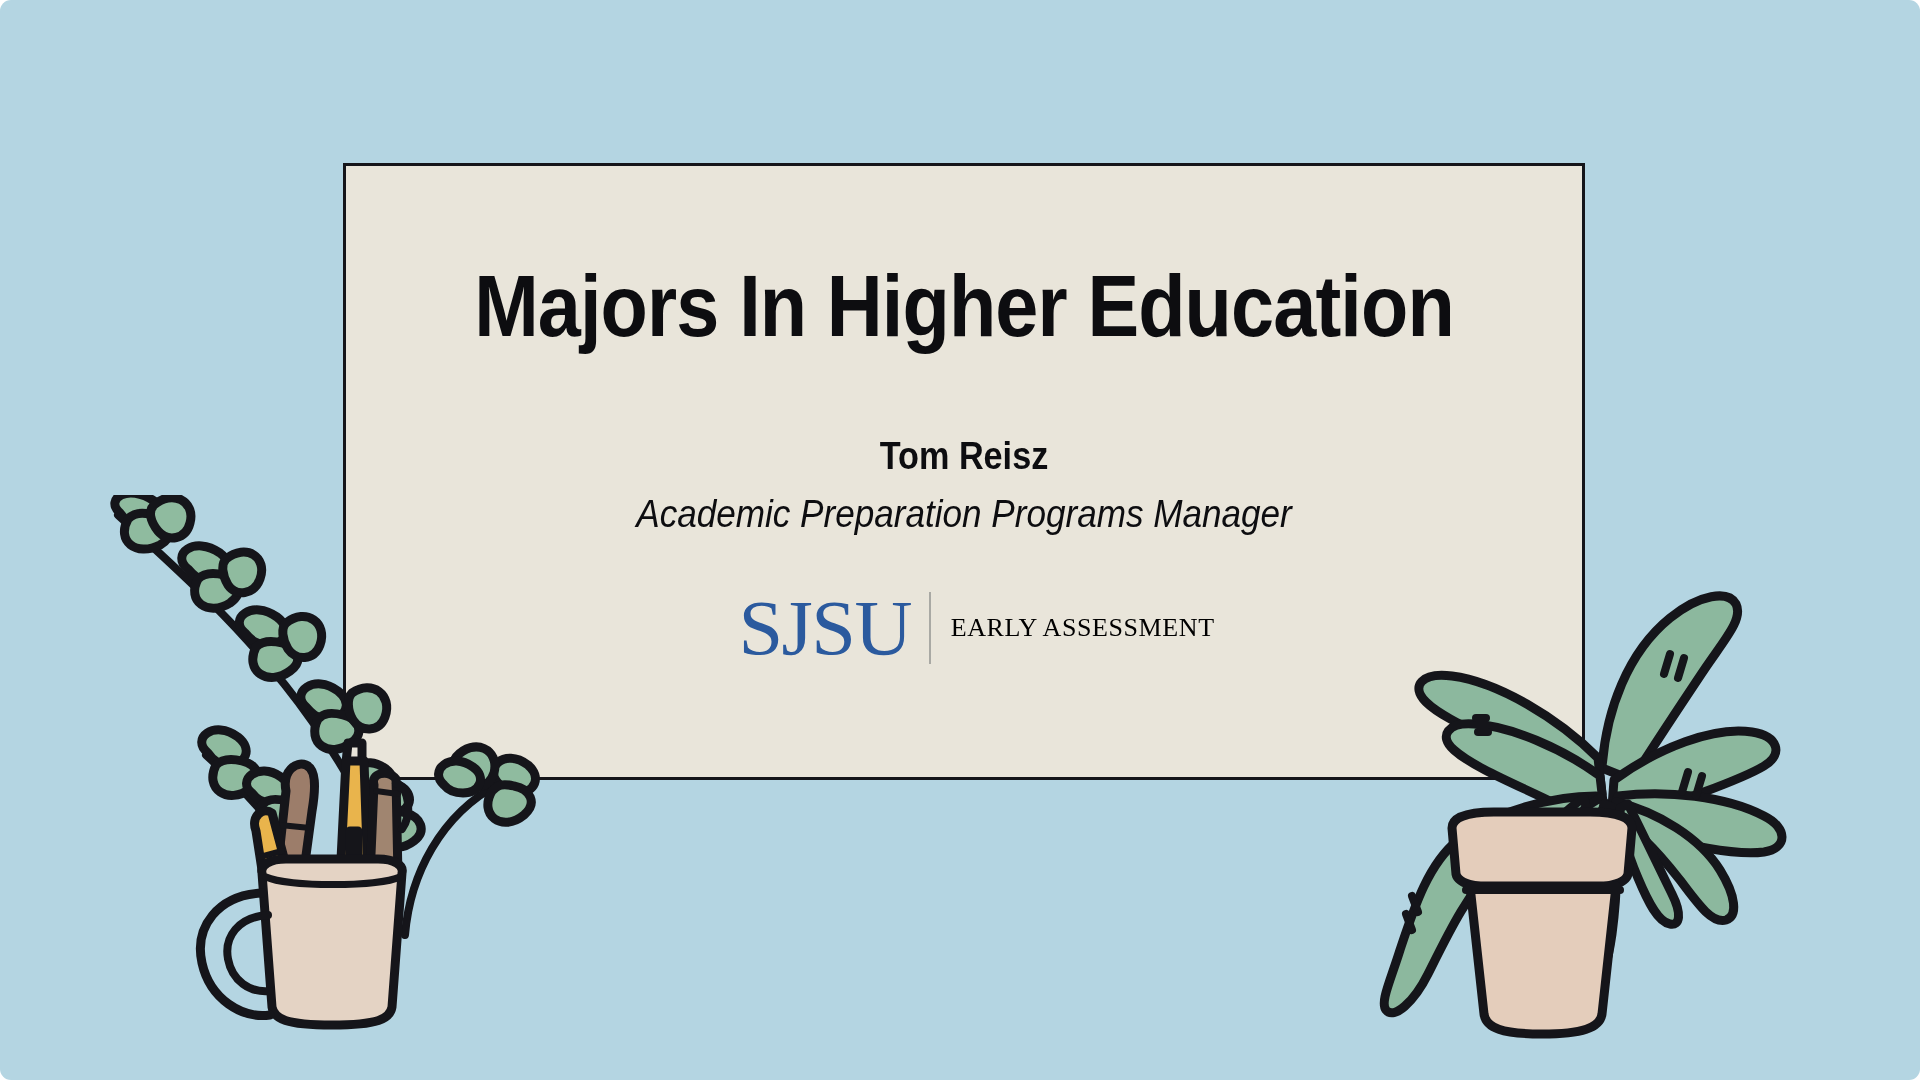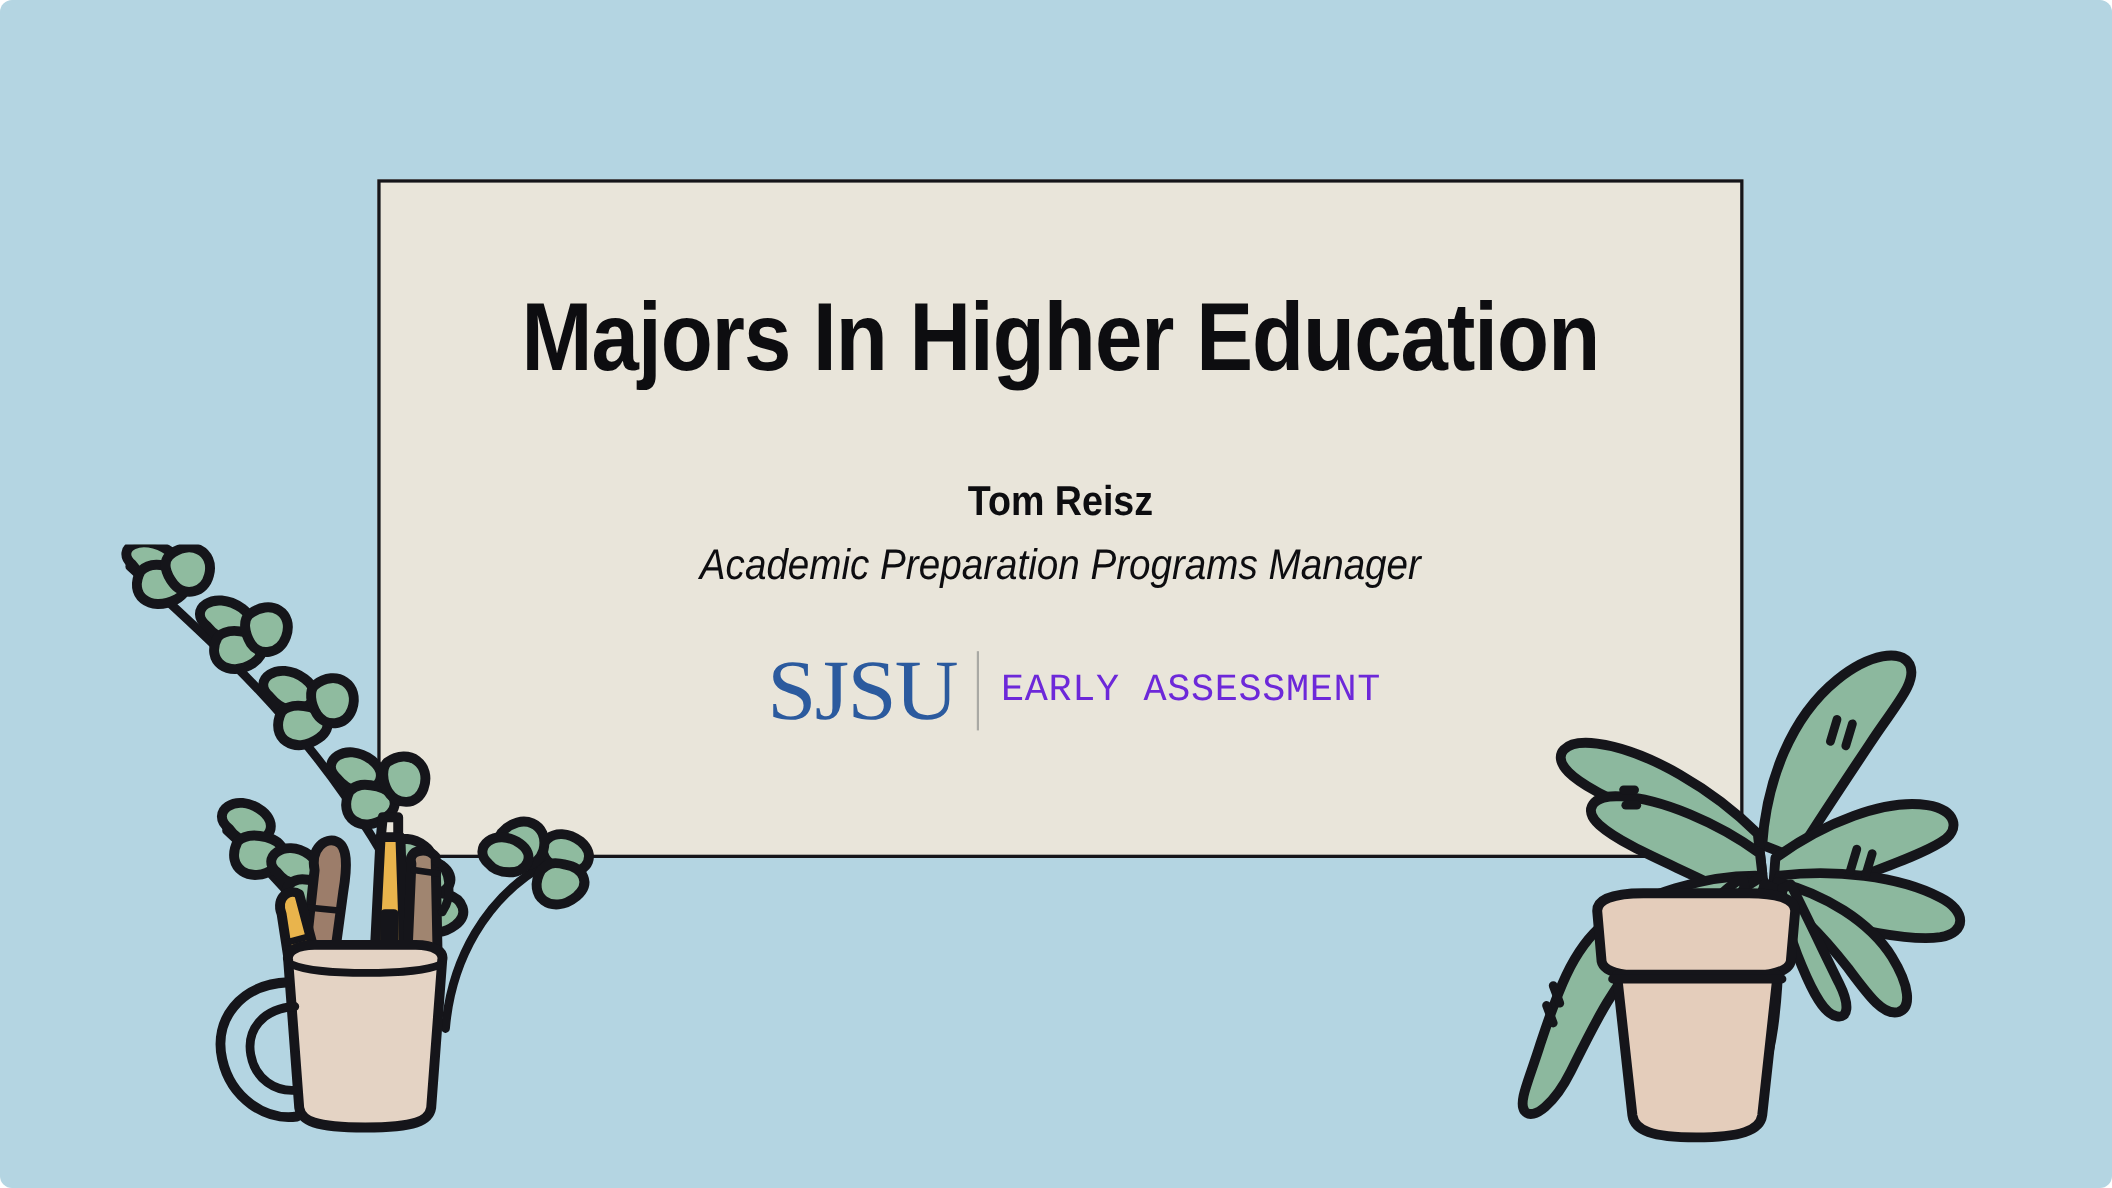--- a/index.html
+++ b/index.html
@@ -106,24 +106,24 @@
     letter-spacing: -1.5px;
     white-space: nowrap;
     transform: scaleX(1.03);
   }
   #logo-divider {
     width: 2px;
     height: 72px;
     background: #a9a9a4;
   }
   #logo-wordmark {
-    font-family: Liberation Mono, monospace;
-    font-size: 35px;
+    font-family: Liberation Serif, serif;
+    font-size: 26px;
     line-height: 1.18;
-    color: #6d28d9;
+    color: #000000;
     letter-spacing: 0.6px;
     white-space: nowrap;
   }
   #logo-wordmark div { display: block; }
 
   
   .illus {
     position: absolute;
     z-index: 5;
     pointer-events: none;

